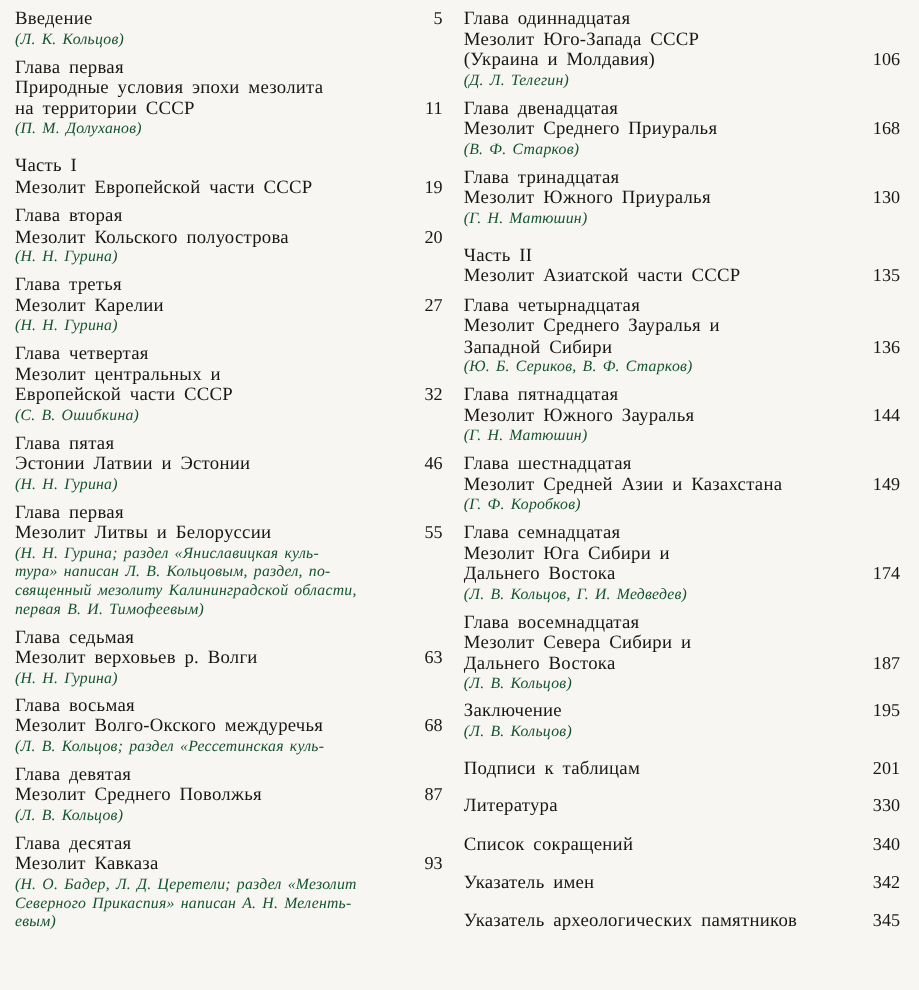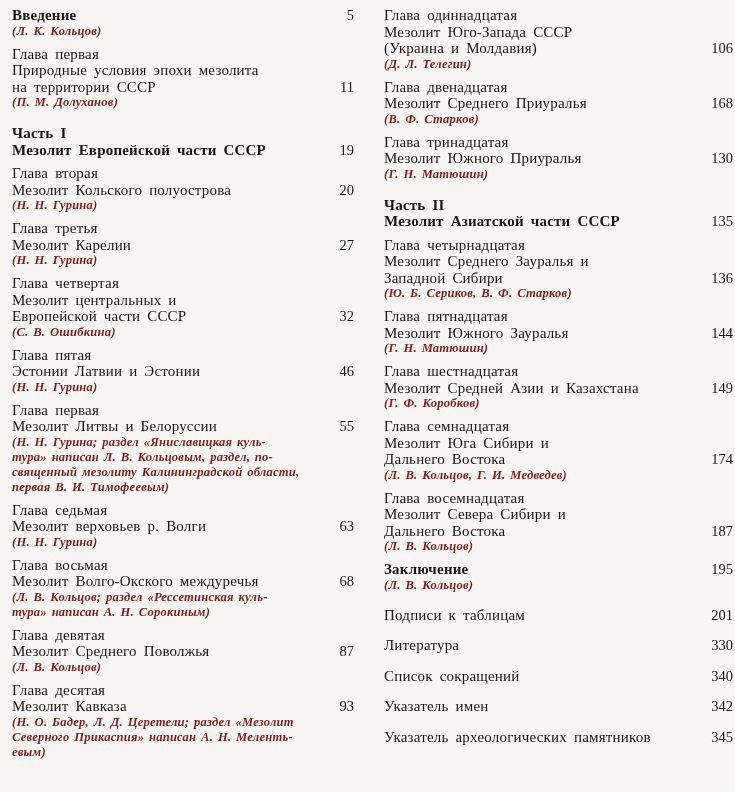--- a/index.html
+++ b/index.html
@@ -15,49 +15,49 @@
   .toc-page {
     position: relative;
     width: 735px;
     height: 792px;
   }
   .toc-column {
     position: absolute;
     top: 7px;
   }
   .toc-column-left  { left: 12px;  width: 342px; }
-  .toc-column-right { left: 371px; width: 349px; margin-left: 13px; }
+  .toc-column-right { left: 371px; width: 349px; }
 
   .toc-entry { margin-top: 7px; }
   .toc-column .toc-entry:first-child { margin-top: 0; }
   .entry-part { margin-top: 15px; }
   .entry-back { margin-top: 14px; }
 
   .toc-row {
     display: flex;
     justify-content: space-between;
     align-items: baseline;
   }
   .line-regular, .line-bold {
     font-size: 15px;
     line-height: 16.5px;
     word-spacing: 3px;
     letter-spacing: 0.2px;
     white-space: nowrap;
   }
-  .line-bold { font-weight: bold; }
+  .line-bold { font-weight: normal; }
   .line-author {
     font-size: 12.6px;
     line-height: 15px;
     font-style: italic;
-    font-weight: bold;
+    font-weight: normal;
     word-spacing: 1.5px;
     letter-spacing: 0.2px;
     white-space: nowrap;
-    color: #7f1d1d;
+    color: #14532d;
   }
   .page-num {
     font-size: 14.5px;
     line-height: 16.5px;
     margin-left: 6px;
     flex: 0 0 auto;
     font-weight: normal;
   }
 </style>
 </head>
@@ -186,23 +186,20 @@
         <div class="toc-row">
           <span class="line-regular">Глава восьмая</span>
         </div>
         <div class="toc-row">
           <span class="line-regular">Мезолит Волго-Окского междуречья</span>
           <span class="page-num">68</span>
         </div>
         <div class="toc-row">
           <span class="line-author">(Л. В. Кольцов; раздел «Рессетинская куль-</span>
         </div>
-        <div class="toc-row">
-          <span class="line-author">тура» написан А. Н. Сорокиным)</span>
-        </div>
       </div>
       <div class="toc-entry">
         <div class="toc-row">
           <span class="line-regular">Глава девятая</span>
         </div>
         <div class="toc-row">
           <span class="line-regular">Мезолит Среднего Поволжья</span>
           <span class="page-num">87</span>
         </div>
         <div class="toc-row">

